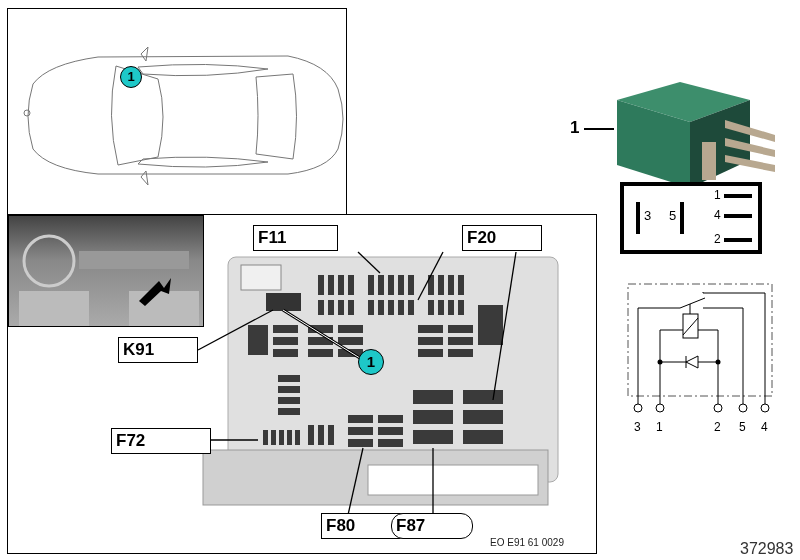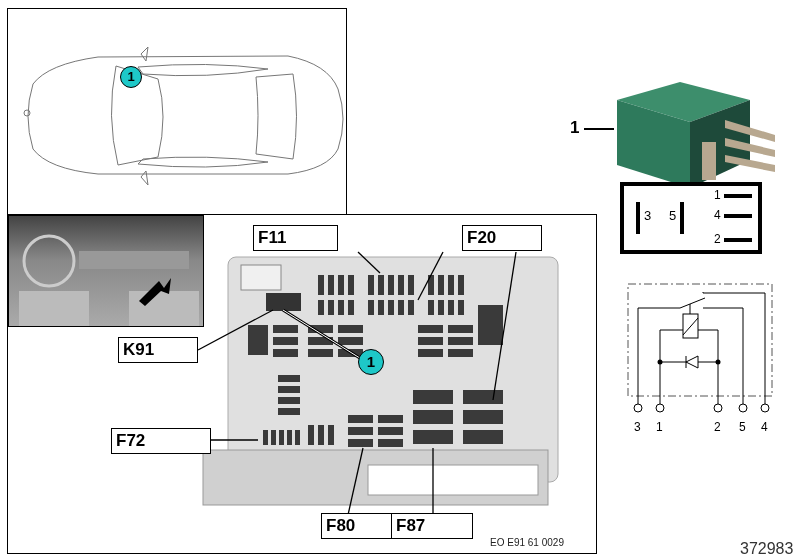--- a/index.html
+++ b/index.html
@@ -124,21 +124,21 @@
       <line x1="355" y1="145" x2="275" y2="95" stroke-width="3"></line>
       <line x1="355" y1="145" x2="275" y2="95" stroke="#fff" stroke-width="1"></line>
     </g>
   </svg>
   <div class="abs" style="left:350px;top:134px;width:26px;height:26px;border-radius:50%;background:#1ec8c8;border:1.5px solid #000;text-align:center;font-weight:bold;font-size:15px;line-height:23px;">1</div>
   <div class="label-box" style="left:245px;top:10px;width:85px;">F11</div>
   <div class="label-box" style="left:410px;top:10px;width:80px;margin-left:44px;">F20</div>
   <div class="label-box" style="left:110px;top:122px;width:80px;">K91</div>
   <div class="label-box" style="left:103px;top:213px;width:100px;">F72</div>
   <div class="label-box" style="left:296px;top:298px;width:82px;margin-left:17px;">F80</div>
-  <div class="label-box" style="left:383px;top:298px;width:82px;">F87</div>
+  <div class="label-box" style="left:383px;top:298px;width:82px;border-radius:12px;">F87</div>
   <div class="code" style="left:482px;top:322px;">EO E91 61 0029</div>
 </div>
 
 <div class="abs" style="left:570px;top:118px;font-weight:bold;font-size:17px;">1</div>
 <div class="abs" style="left:584px;top:128px;width:30px;height:1.5px;background:#000;"></div>
 <svg width="800" height="560" style="pointer-events:none">
   <polygon points="617,100 680,82 750,100 690,122" fill="#3d8e6c"></polygon>
   <polygon points="617,100 690,122 690,188 617,165" fill="#2e7a5c"></polygon>
   <polygon points="690,122 750,100 750,160 690,188" fill="#1e4a3a"></polygon>
   <rect x="702" y="142" width="14" height="38" fill="#b8a890"></rect>

